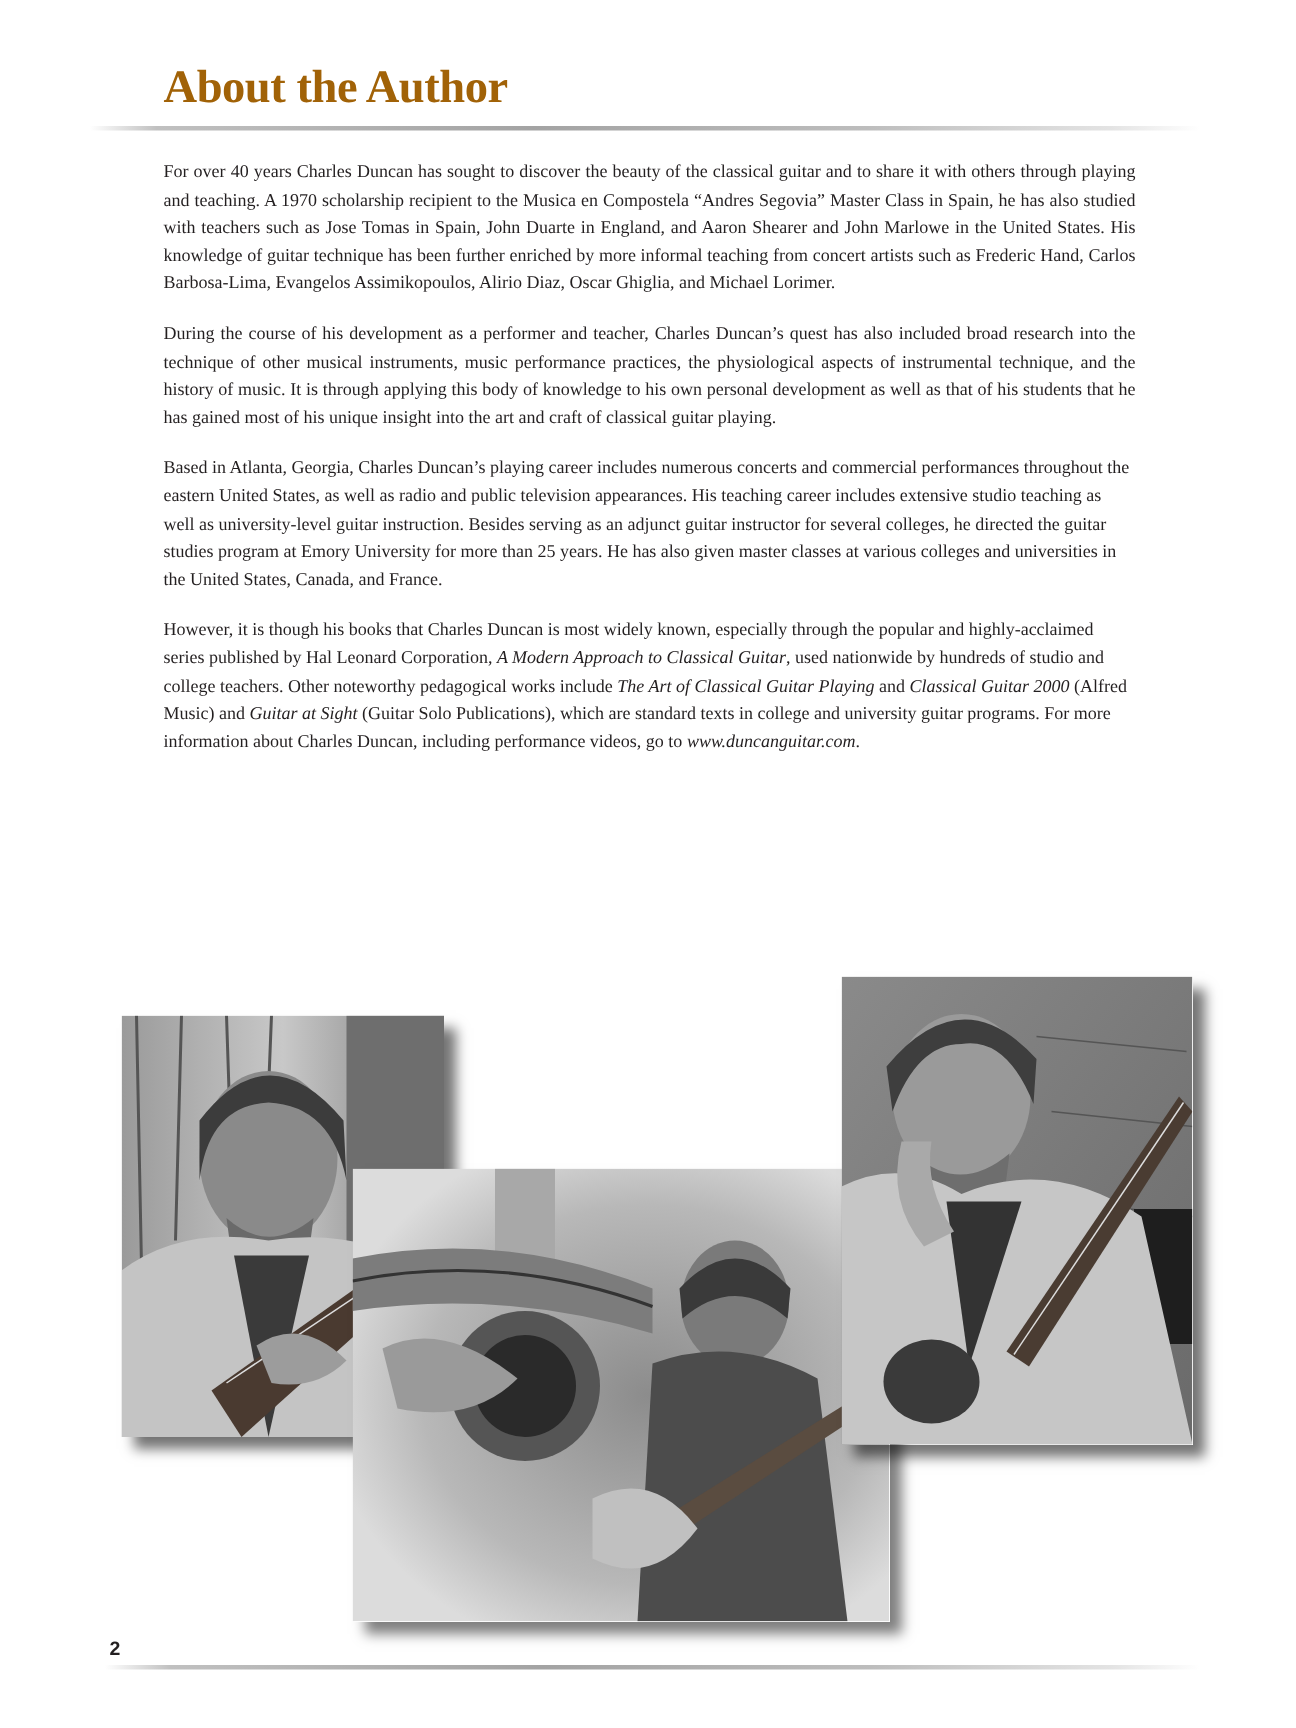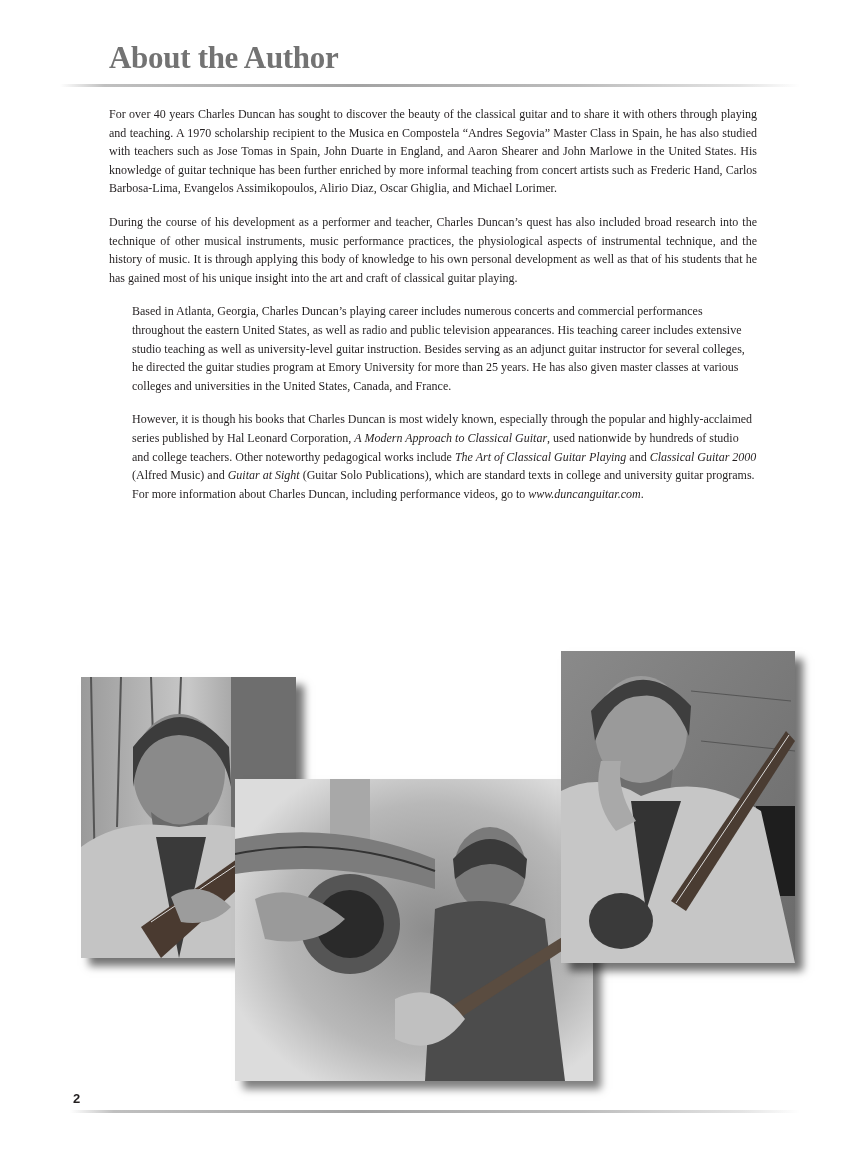--- a/index.html
+++ b/index.html
@@ -1,23 +1,23 @@
 <!DOCTYPE html>
 <html><head>
   <meta charset="utf-8">
   <style>
     html, body { margin: 0; padding: 0; background: #ffffff; }
     body { width: 864px; height: 1152px; position: relative; overflow: hidden; font-family: "Liberation Serif", "DejaVu Serif", serif; color: #231f20; }
-    .page-title { position: absolute; left: 109px; top: 40px; margin: 0; font-size: 31px; font-weight: bold; letter-spacing: -0.3px; color: #737373; font-family: "Liberation Serif", "DejaVu Serif", serif; }
+    .page-title { position: absolute; left: 109px; top: 40px; margin: 0; font-size: 31px; font-weight: bold; letter-spacing: -0.3px; color: #a16207; font-family: "Liberation Serif", "DejaVu Serif", serif; }
     .rule { position: absolute; height: 3px; background: linear-gradient(to right, rgba(150,150,150,0) 0%, rgba(150,150,150,0.6) 6%, #a3a3a3 40%, #bdbdbd 70%, rgba(200,200,200,0.5) 92%, rgba(220,220,220,0) 100%); }
     .rule.top { left: 60px; top: 84px; width: 740px; }
     .rule.bottom { left: 70px; top: 1110px; width: 730px; }
     .body-text { position: absolute; left: 109px; width: 648px; top: 105px; font-size: 12px; line-height: 18.6px; }
     .body-text p { margin: 0 0 15px 0; text-align: justify; }
-    .body-text p.ragged { text-align: left; margin-left: 23px; }
+    .body-text p.ragged { text-align: left; }
     .body-text em { font-style: italic; }
     .photo { position: absolute; overflow: hidden; box-shadow: 8px 8px 8px rgba(0,0,0,0.55); }
     .photo svg { display: block; width: 100%; height: 100%; }
     .photo-left { left: 81px; top: 677px; width: 215px; height: 281px; z-index: 1; }
     .photo-center { left: 235px; top: 779px; width: 358px; height: 302px; z-index: 2; box-shadow: 8px 8px 8px rgba(0,0,0,0.5); }
     .photo-right { left: 561px; top: 651px; width: 234px; height: 312px; z-index: 3; }
     .page-number { position: absolute; left: 73px; top: 1091px; font-family: "Liberation Sans", "DejaVu Sans", sans-serif; font-weight: bold; font-size: 13px; color: #231f20; }
   </style>
 </head>
 <body>

